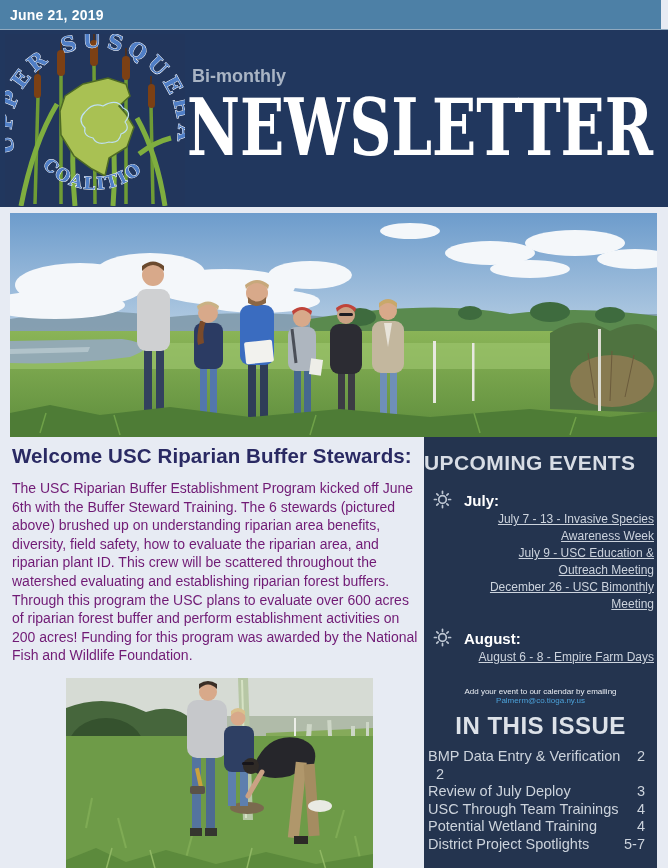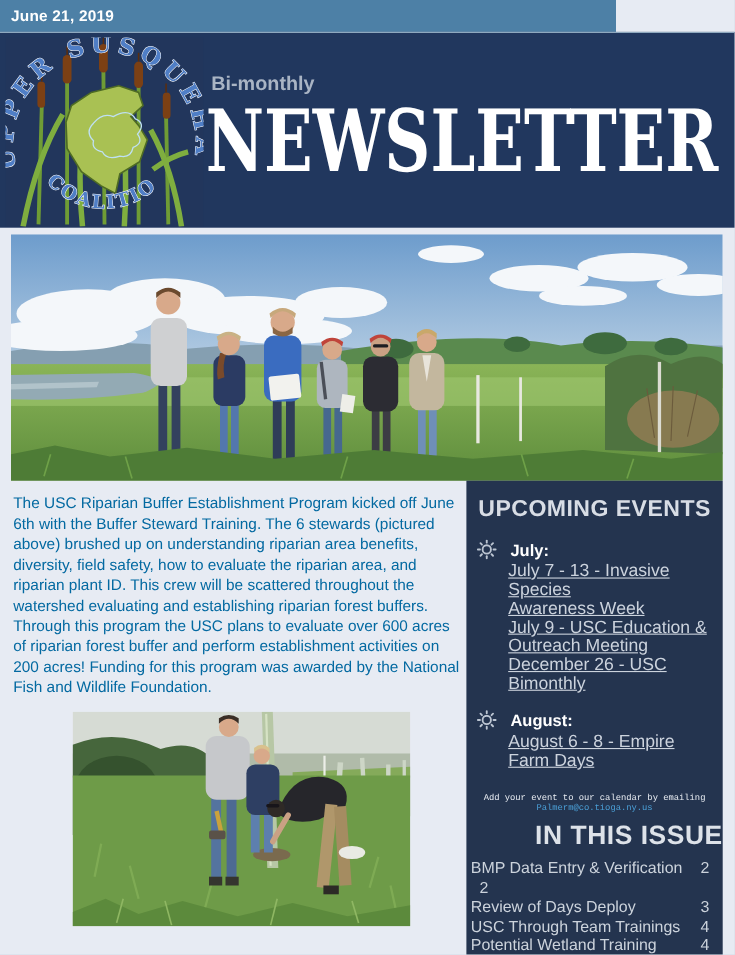--- a/index.html
+++ b/index.html
@@ -1,54 +1,54 @@
 <!DOCTYPE html>
 <html><head>
 <meta charset="utf-8">
 <style>
   html,body{margin:0;padding:0;background:#cfd6e2;}
   .page{position:relative;width:668px;height:868px;overflow:hidden;
         background:#e7ebf3;font-family:"Liberation Sans",sans-serif;}
 
   
-  .topbar{position:absolute;left:0;top:0;width:560px;height:29px;
+  .topbar{position:absolute;left:0;top:0;width:661px;height:29px;
           background:#4d80a6;box-sizing:border-box;padding:6px 0 0 10px;}
   .topbar span{color:#ffffff;font-weight:bold;font-size:14px;letter-spacing:.2px;}
 
   
   .header{position:absolute;left:0;top:29px;width:668px;height:178px;background:#21375e;
           border-top:1px solid #8fa9bf;box-sizing:border-box;}
   .logo{position:absolute;left:5px;top:4px;width:180px;height:172px;}
   .subtitle{position:absolute;left:192px;top:36px;color:#a9b4c4;
             font-weight:bold;font-size:18px;}
   .title-svg{position:absolute;left:187px;top:57px;}
 
   
   .hero{position:absolute;left:10px;top:213px;width:647px;height:224px;}
   .hero svg,.fig svg{display:block;}
 
   
   .article{position:absolute;left:12px;top:437px;width:412px;}
   .headline{margin:7px 0 0 0;font-size:20.5px;font-weight:bold;color:#2a2a63;letter-spacing:.1px;}
-  .bodytext{margin:11px 0 0 0;font-size:14px;line-height:18.6px;color:#0369a1;width:412px;}
+  .bodytext{margin:11px 0 0 0;font-size:14px;line-height:18.6px;color:#701a75;width:412px;}
   .fig{margin:13px 0 0 54px;width:307px;}
 
   
   .sidebar{position:absolute;left:424px;top:437px;width:233px;height:431px;
            background:#24344f;box-sizing:border-box;color:#ccd3dd;}
-  .events-title{margin:14px 0 0 0;text-align:center;font-size:21px;font-weight:bold;
+  .events-title{margin:14px 0 0 0;font-size:21px;font-weight:bold;
                 color:#d8dde5;letter-spacing:.4px;}
   .month-row{display:flex;align-items:flex-end;gap:12px;margin:15px 0 2px 9px;}
   .month-label{font-size:15px;font-weight:bold;color:#ffffff;}
-  .events{margin:2px 0 0 38px;width:192px;font-size:16px;line-height:17px;}
+  .events{margin:2px 0 0 38px;width:192px;font-size:12px;line-height:17px;text-align:right;}
   .event{display:block;cursor:pointer;}
   .evline{display:block;text-decoration:underline;color:#ccd3dd;}
-  .note{margin:21px 6px 0 6px;text-align:center;font-size:8px;color:#e9edf3;font-family:Liberation Mono, monospace;}
+  .note{margin:21px 6px 0 6px;text-align:center;font-size:8px;color:#e9edf3;}
   .note a{color:#4ba0d8;text-decoration:none;cursor:pointer;}
-  .issue-title{margin:7px 0 0 0;text-align:right;font-size:24px;font-weight:bold;
+  .issue-title{margin:7px 0 0 0;text-align:center;font-size:24px;font-weight:bold;
                color:#dde2e9;letter-spacing:.5px;}
   .toc{margin:8px 12px 0 4px;}
   .toc-row{display:flex;justify-content:space-between;font-size:14.5px;
            line-height:17.5px;color:#ccd3dc;}
   .toc-page{padding-left:8px;}
 </style>
 </head>
 <body>
 
 <div class="page">
@@ -226,20 +226,21 @@
         <path d="M30 220 L36 200"></path>
           <path d="M110 222 L104 202"></path>
           <path d="M300 222 L306 202"></path>
         <path d="M470 220 L464 200"></path>
           <path d="M560 222 L566 204"></path>
       </g>
     </svg>
   </div>
 
   <div class="article">
+    <h1 class="headline">Welcome USC Riparian Buffer Stewards:</h1>
     <p class="bodytext">The USC Riparian Buffer Establishment Program kicked off June 6th with the Buffer Steward Training. The 6 stewards (pictured above) brushed up on understanding riparian area benefits, diversity, field safety, how to evaluate the riparian area, and riparian plant ID.  This crew will be scattered throughout the watershed evaluating and establishing riparian forest buffers. Through this program the USC plans to evaluate over 600 acres of riparian forest buffer and perform establishment activities on 200 acres!  Funding for this program was awarded by the National Fish and Wildlife Foundation.</p>
 
     <figure class="fig" style="margin-block:13px 0">
       <svg viewBox="0 0 307 195" width="307" height="195">
         <rect x="0" y="0" width="307" height="60" fill="#d6dbd4"></rect>
         <rect x="0" y="38" width="307" height="22" fill="#9fae97" opacity=".7"></rect>
         <path d="M200 55 L307 50 L307 95 L200 92 Z" fill="#85aa5a"></path>
         <path d="M0 30 Q40 14 80 34 Q110 24 128 44 L128 110 L0 112 Z" fill="#46663c"></path>
         <ellipse cx="40" cy="70" rx="38" ry="30" fill="#35522e"></ellipse>
         <ellipse cx="95" cy="88" rx="30" ry="24" fill="#3d5c35"></ellipse>
@@ -328,20 +329,21 @@
       <span class="event">
         <span class="evline">July 7 - 13 - Invasive Species</span>
         <span class="evline">Awareness Week</span>
       </span>
       <span class="event">
         <span class="evline">July 9 - USC Education &amp;</span>
         <span class="evline">Outreach Meeting</span>
       </span>
       <span class="event">
         <span class="evline">December 26 - USC Bimonthly</span>
+        <span class="evline">Meeting</span>
       </span>
     </div>
 
     <div class="month-row" style="">
       <svg width="19" height="19" viewBox="0 0 20 20">
         <circle cx="10" cy="10" r="4" fill="none" stroke="#bcc5d2" stroke-width="1.8"></circle>
         <g stroke="#bcc5d2" stroke-width="1.8" stroke-linecap="round">
           <path d="M10 1.5 L10 3.5"></path>
             <path d="M10 16.5 L10 18.5"></path>
             <path d="M1.5 10 L3.5 10"></path>
@@ -369,21 +371,21 @@
 
     <div class="toc">
       <div class="toc-row">
         <span class="toc-title">BMP Data Entry &amp; Verification</span>
         <span class="toc-page">2</span>
       </div>
       <div class="toc-row">
         <span class="toc-page">2</span>
       </div>
       <div class="toc-row">
-        <span class="toc-title">Review of Days Deploy</span>
+        <span class="toc-title">Review of July Deploy</span>
         <span class="toc-page">3</span>
       </div>
       <div class="toc-row">
         <span class="toc-title">USC Through Team Trainings</span>
         <span class="toc-page">4</span>
       </div>
       <div class="toc-row">
         <span class="toc-title">Potential Wetland Training</span>
         <span class="toc-page">4</span>
       </div>

